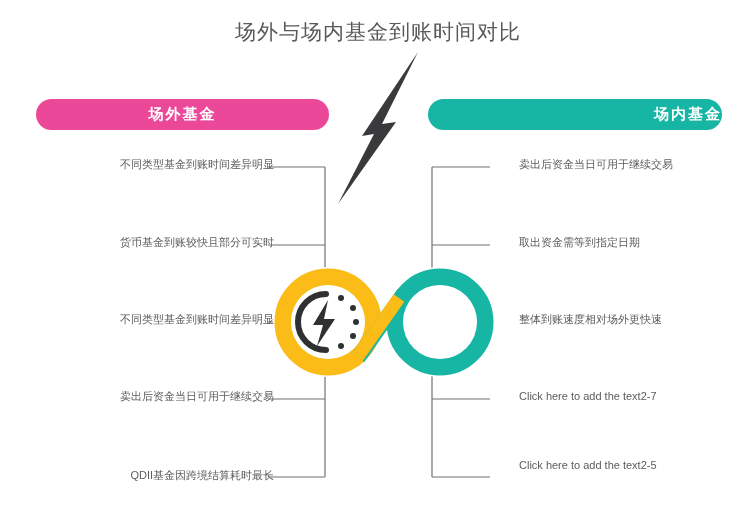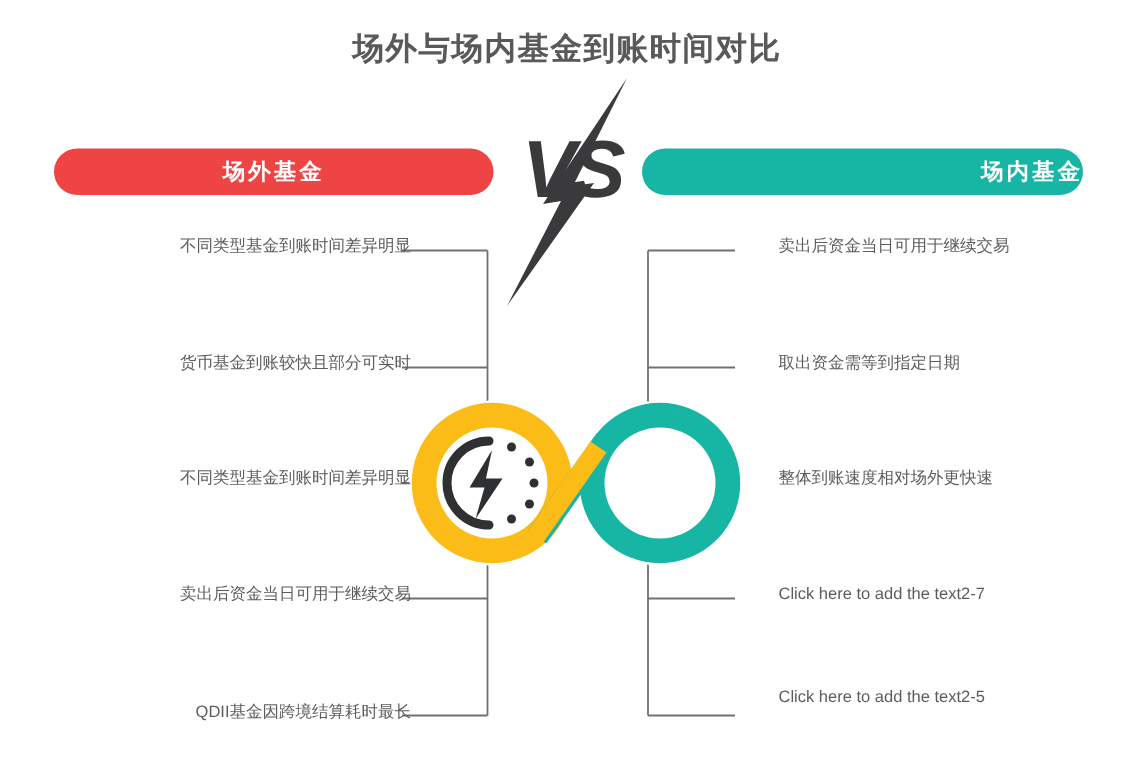--- a/index.html
+++ b/index.html
@@ -17,21 +17,21 @@
   }
 
   
   .title {
     position: absolute;
     top: 18px;
     left: 0;
     width: 756px;
     text-align: center;
     font-size: 21px;
-    font-weight: bold;
+    font-weight: normal;
     color: #58595b;
     letter-spacing: 1px;
     white-space: nowrap;
   }
 
   
   .banner {
     position: absolute;
     top: 99px;
     height: 31px;
@@ -96,30 +96,29 @@
     top: 265px;
     width: 226px;
     height: 114px;
   }
 </style>
 </head>
 <body>
 
 <div class="title">场外与场内基金到账时间对比</div>
 
-<div class="banner banner-left" style="background:#ef4444;">
+<div class="banner banner-left" style="background:#ec4899;">
   <span>场外基金</span>
 </div>
 
 <div class="banner banner-right" style="background:#16b5a4;justify-content:flex-end;">
   <span>场内基金</span>
 </div>
 
 <div class="vs-wrap">
-  <div class="vs-text">VS</div>
   <svg class="vs-bolt" viewBox="0 0 118 152">
     <polygon points="96,0 40,84 52,82 16,152 74,70 60,72" fill="#3a3a3c"></polygon>
     <polygon points="96,0 40,84 52,82 16,152 74,70 60,72" fill="#ffffff" opacity="0"></polygon>
   </svg>
 </div>
 
 <svg class="lines">
 
   <path d="M325,167 L325,477" stroke="#6f7175" stroke-width="1.2" fill="none"></path>
 

